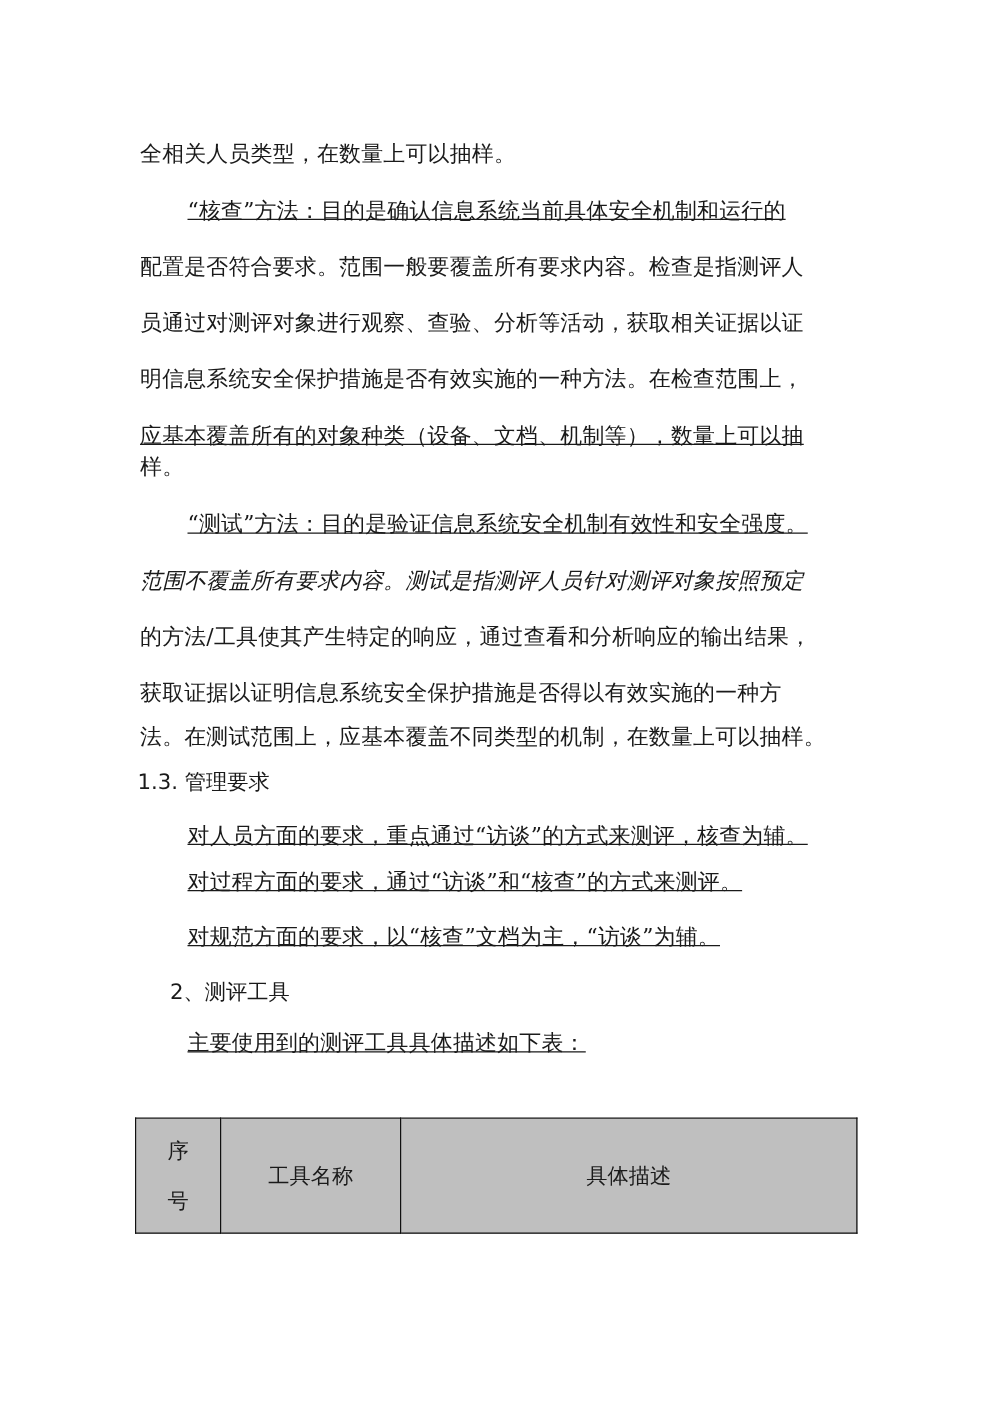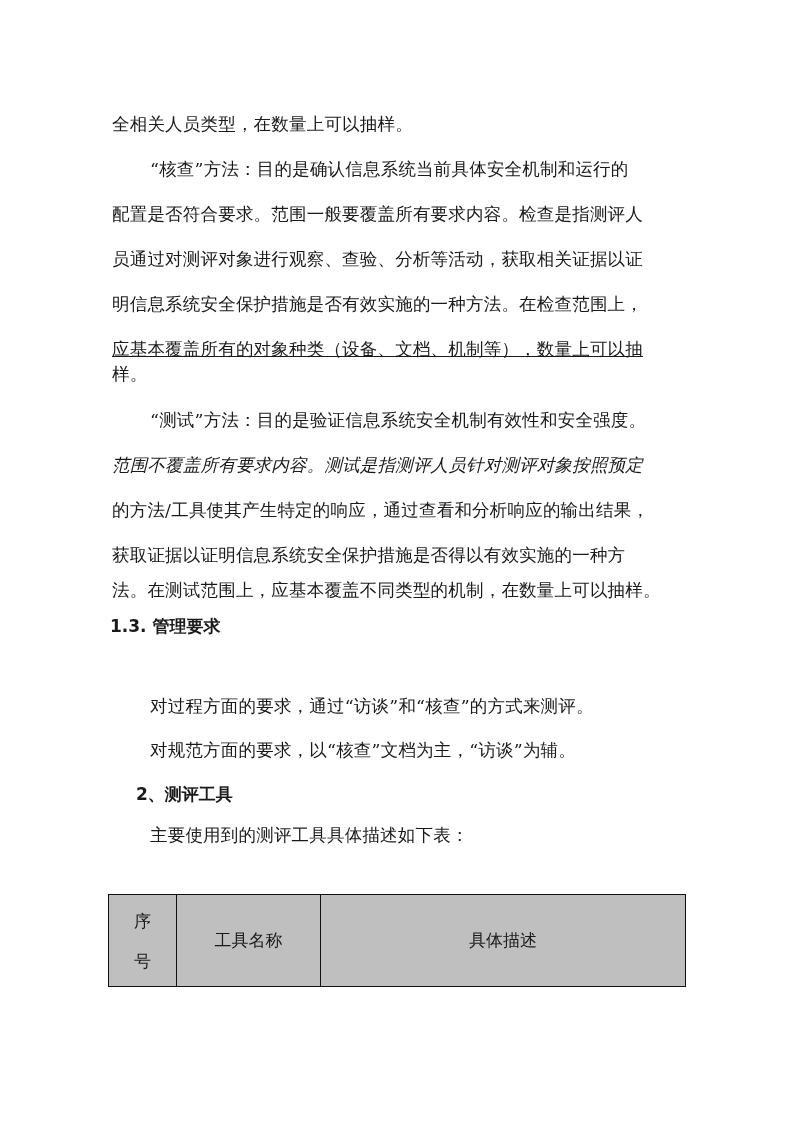--- a/index.html
+++ b/index.html
@@ -21,27 +21,27 @@
       width: 628px; height: 1122px;
     }
     .line {
       position: absolute;
       left: 112px;
       font-size: 17.5px;
       line-height: 24px;
       white-space: nowrap;
       letter-spacing: 0.2px;
     }
-    .indent { left: 150px; }
+    .indent { left: 150px; text-decoration: underline; }
     .heading {
       position: absolute;
       left: 110px;
       font-size: 17px;
       line-height: 24px;
-      font-weight: bold;
+      font-weight: normal;
       white-space: nowrap;
       font-family: "DejaVu Sans", "Liberation Sans", sans-serif;
     }
     .caption {
       position: absolute;
       left: 108px;
       width: 577px;
       text-align: center;
       font-size: 17px;
       line-height: 24px;
@@ -87,20 +87,21 @@
   <div class="line" style="top:329px;text-decoration:underline;">应基本覆盖所有的对象种类（设备、文档、机制等），数量上可以抽</div>
   <div class="line" style="top:354px;">样。</div>
 
   <div class="line indent" style="top:400px;">“测试”方法：目的是验证信息系统安全机制有效性和安全强度。</div>
   <div class="line" style="top:445px;font-style:italic;">范围不覆盖所有要求内容。测试是指测评人员针对测评对象按照预定</div>
   <div class="line" style="top:490px;">的方法/工具使其产生特定的响应，通过查看和分析响应的输出结果，</div>
   <div class="line" style="top:535px;">获取证据以证明信息系统安全保护措施是否得以有效实施的一种方</div>
   <div class="line" style="top:570px;">法。在测试范围上，应基本覆盖不同类型的机制，在数量上可以抽样。</div>
 
   <div class="heading" style="top:606px;">1.3. 管理要求</div>
+  <div class="line indent" style="top:649px;">对人员方面的要求，重点通过“访谈”的方式来测评，核查为辅。</div>
   <div class="line indent" style="top:686px;">对过程方面的要求，通过“访谈”和“核查”的方式来测评。</div>
   <div class="line indent" style="top:730px;">对规范方面的要求，以“核查”文档为主，“访谈”为辅。</div>
 
   <div class="heading" style="top:774px;margin-left:26px;">2、测评工具</div>
   <div class="line indent" style="top:815px;">主要使用到的测评工具具体描述如下表：</div>
 
   <table class="tools">
     <colgroup>
       <col style="width:68px;">
       <col style="width:144px;">

